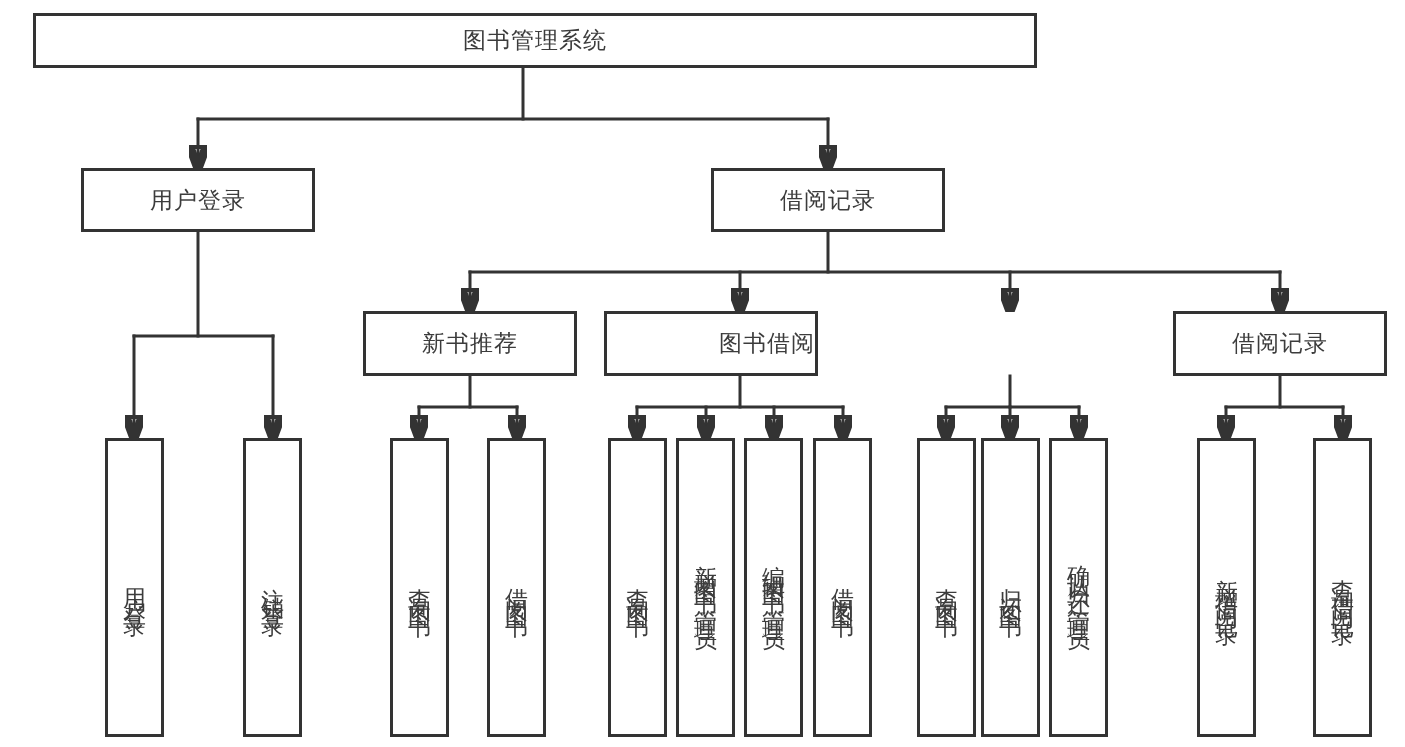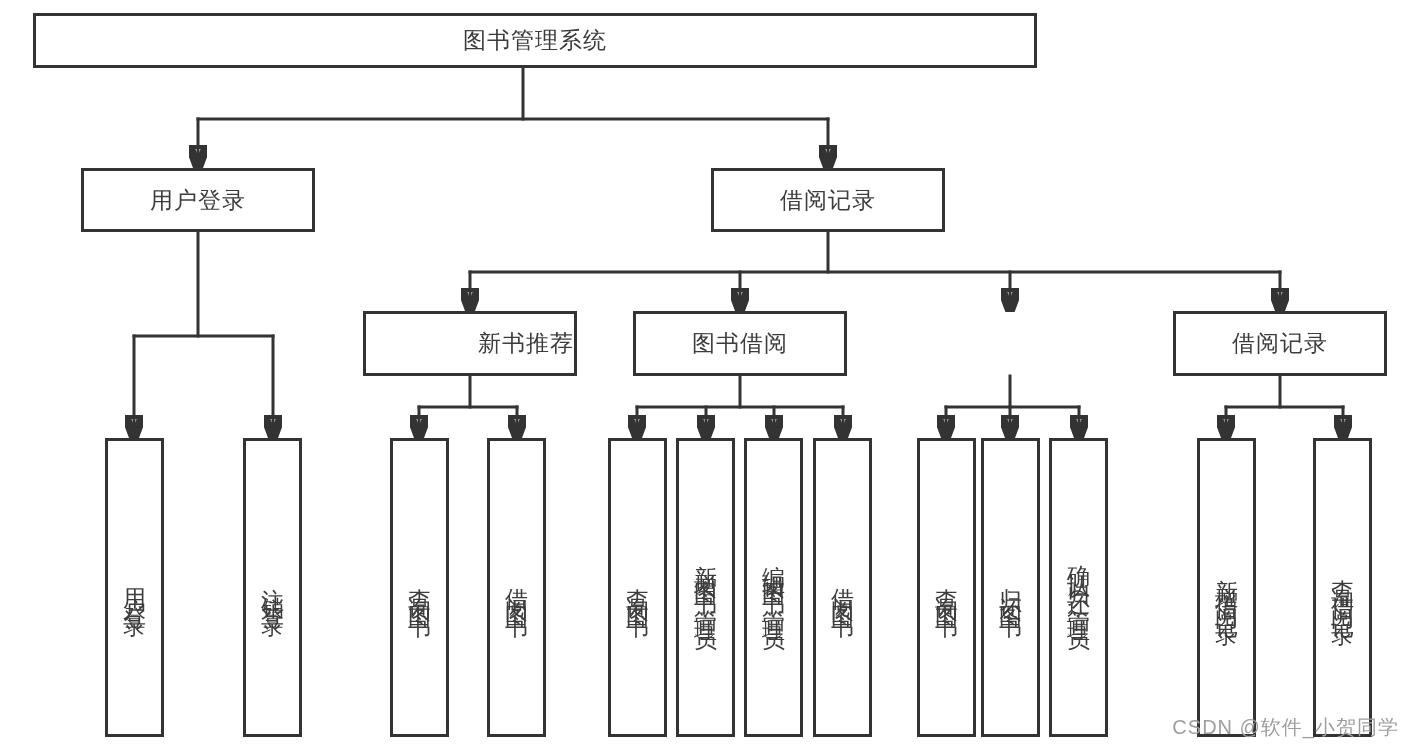--- a/index.html
+++ b/index.html
@@ -137,24 +137,24 @@
     <span class="h-label">图书管理系统</span>
   </div>
 
   <div class="box lvl2-box" style="left:81px;">
     <span class="h-label">用户登录</span>
   </div>
   <div class="box lvl2-box" style="left:711px;">
     <span class="h-label">借阅记录</span>
   </div>
 
-  <div class="box lvl3-box" style="left:363px;justify-content:flex-end;">
+  <div class="box lvl3-box" style="left:363px;">
     <span class="h-label">新书推荐</span>
   </div>
-  <div class="box lvl3-box" style="left:633px;">
+  <div class="box lvl3-box" style="left:604px;justify-content:flex-end;">
     <span class="h-label">图书借阅</span>
   </div>
   <div class="box lvl3-box" style="left:1173px;">
     <span class="h-label">借阅记录</span>
   </div>
 
   <div class="box leaf-box" style="left:105px;">
     <span class="v-label">用户登录</span>
   </div>
   <div class="box leaf-box" style="left:243px;">
@@ -191,15 +191,14 @@
     <span class="v-label">确认归还（管理员）</span>
   </div>
 
   <div class="box leaf-box" style="left:1197px;">
     <span class="v-label">新增借阅记录</span>
   </div>
   <div class="box leaf-box" style="left:1313px;">
     <span class="v-label">查询借阅记录</span>
   </div>
 
-  <div id="watermark">CSDN @软件_小贺同学</div>
 
 </div>
 
 </body></html>

